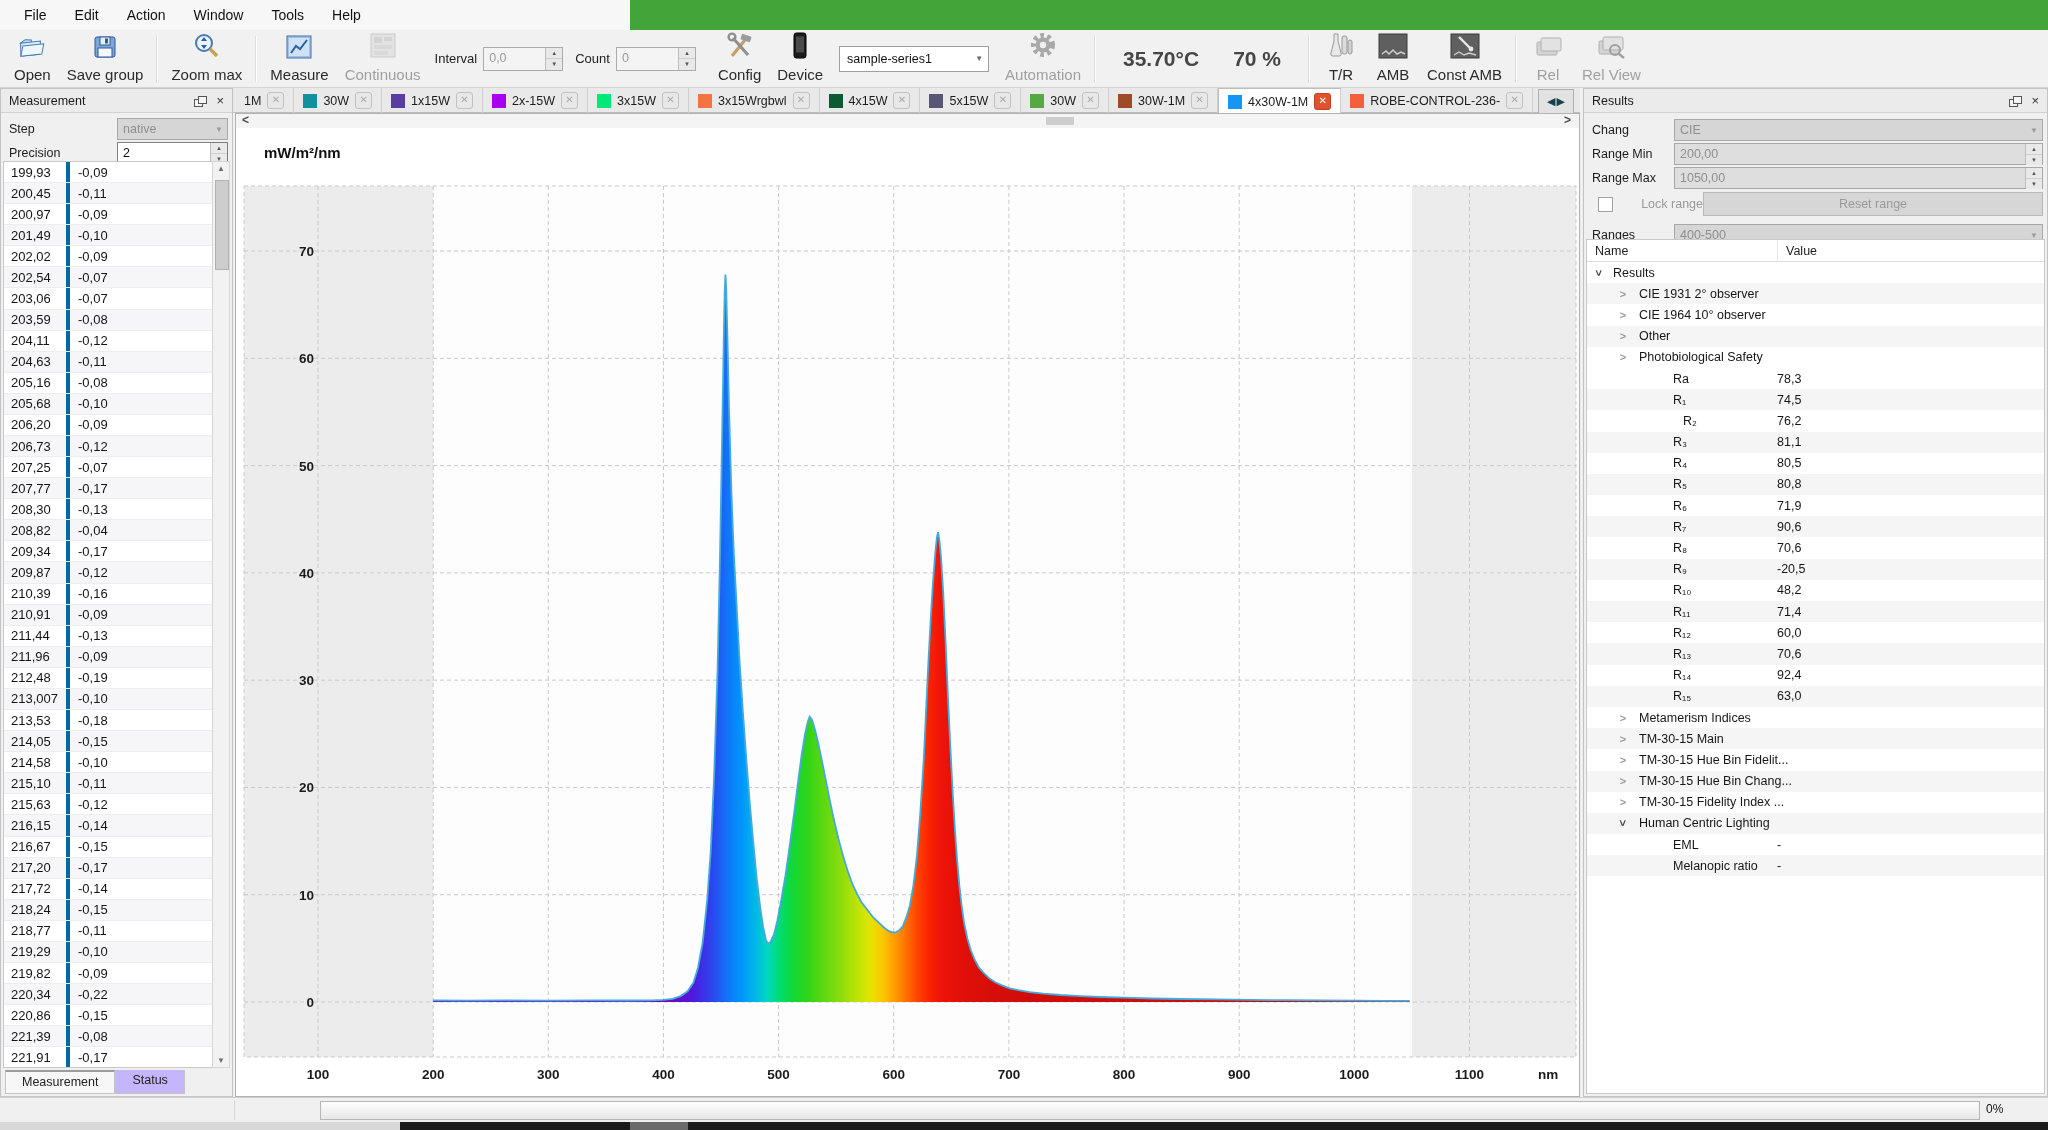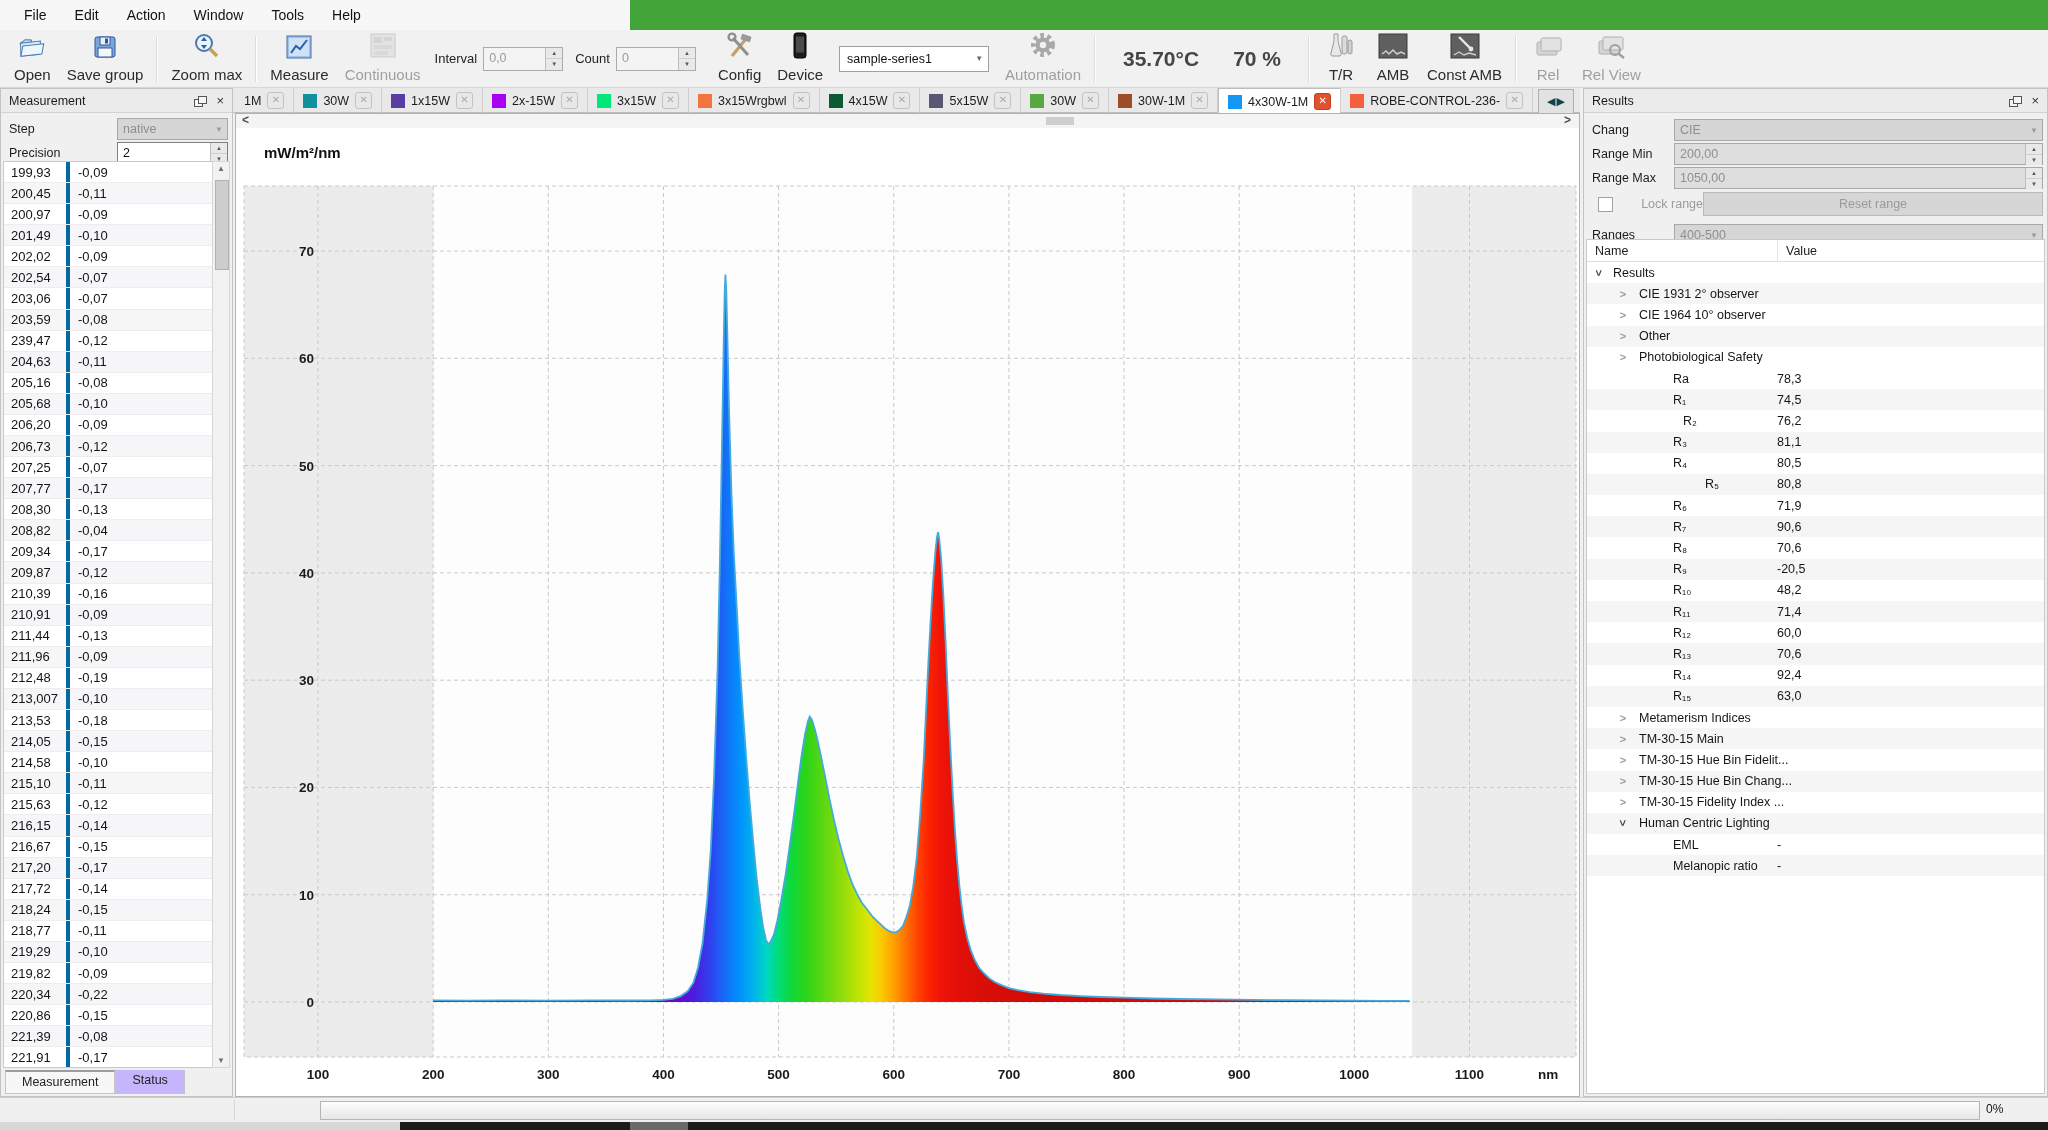--- a/index.html
+++ b/index.html
@@ -410,21 +410,21 @@
       </div>
       <div class="m-row">
         <span class="m-c1">203,06</span>
         <span class="m-c2">-0,07</span>
       </div>
       <div class="m-row alt">
         <span class="m-c1">203,59</span>
         <span class="m-c2">-0,08</span>
       </div>
       <div class="m-row">
-        <span class="m-c1">239,47</span>
+        <span class="m-c1">204,11</span>
         <span class="m-c2">-0,12</span>
       </div>
       <div class="m-row alt">
         <span class="m-c1">204,63</span>
         <span class="m-c2">-0,11</span>
       </div>
       <div class="m-row">
         <span class="m-c1">205,16</span>
         <span class="m-c2">-0,08</span>
       </div>
@@ -741,21 +741,21 @@
         </div>
         <div class="tree-row alt">
           <span class="tw-name" style="left: 86px;">R₃</span>
           <span class="tw-value">81,1</span>
         </div>
         <div class="tree-row">
           <span class="tw-name" style="left: 86px;">R₄</span>
           <span class="tw-value">80,5</span>
         </div>
         <div class="tree-row alt">
-          <span class="tw-name" style="left: 86px; margin-left: 32px;">R₅</span>
+          <span class="tw-name" style="left: 86px;">R₅</span>
           <span class="tw-value">80,8</span>
         </div>
         <div class="tree-row">
           <span class="tw-name" style="left: 86px;">R₆</span>
           <span class="tw-value">71,9</span>
         </div>
         <div class="tree-row alt">
           <span class="tw-name" style="left: 86px;">R₇</span>
           <span class="tw-value">90,6</span>
         </div>

